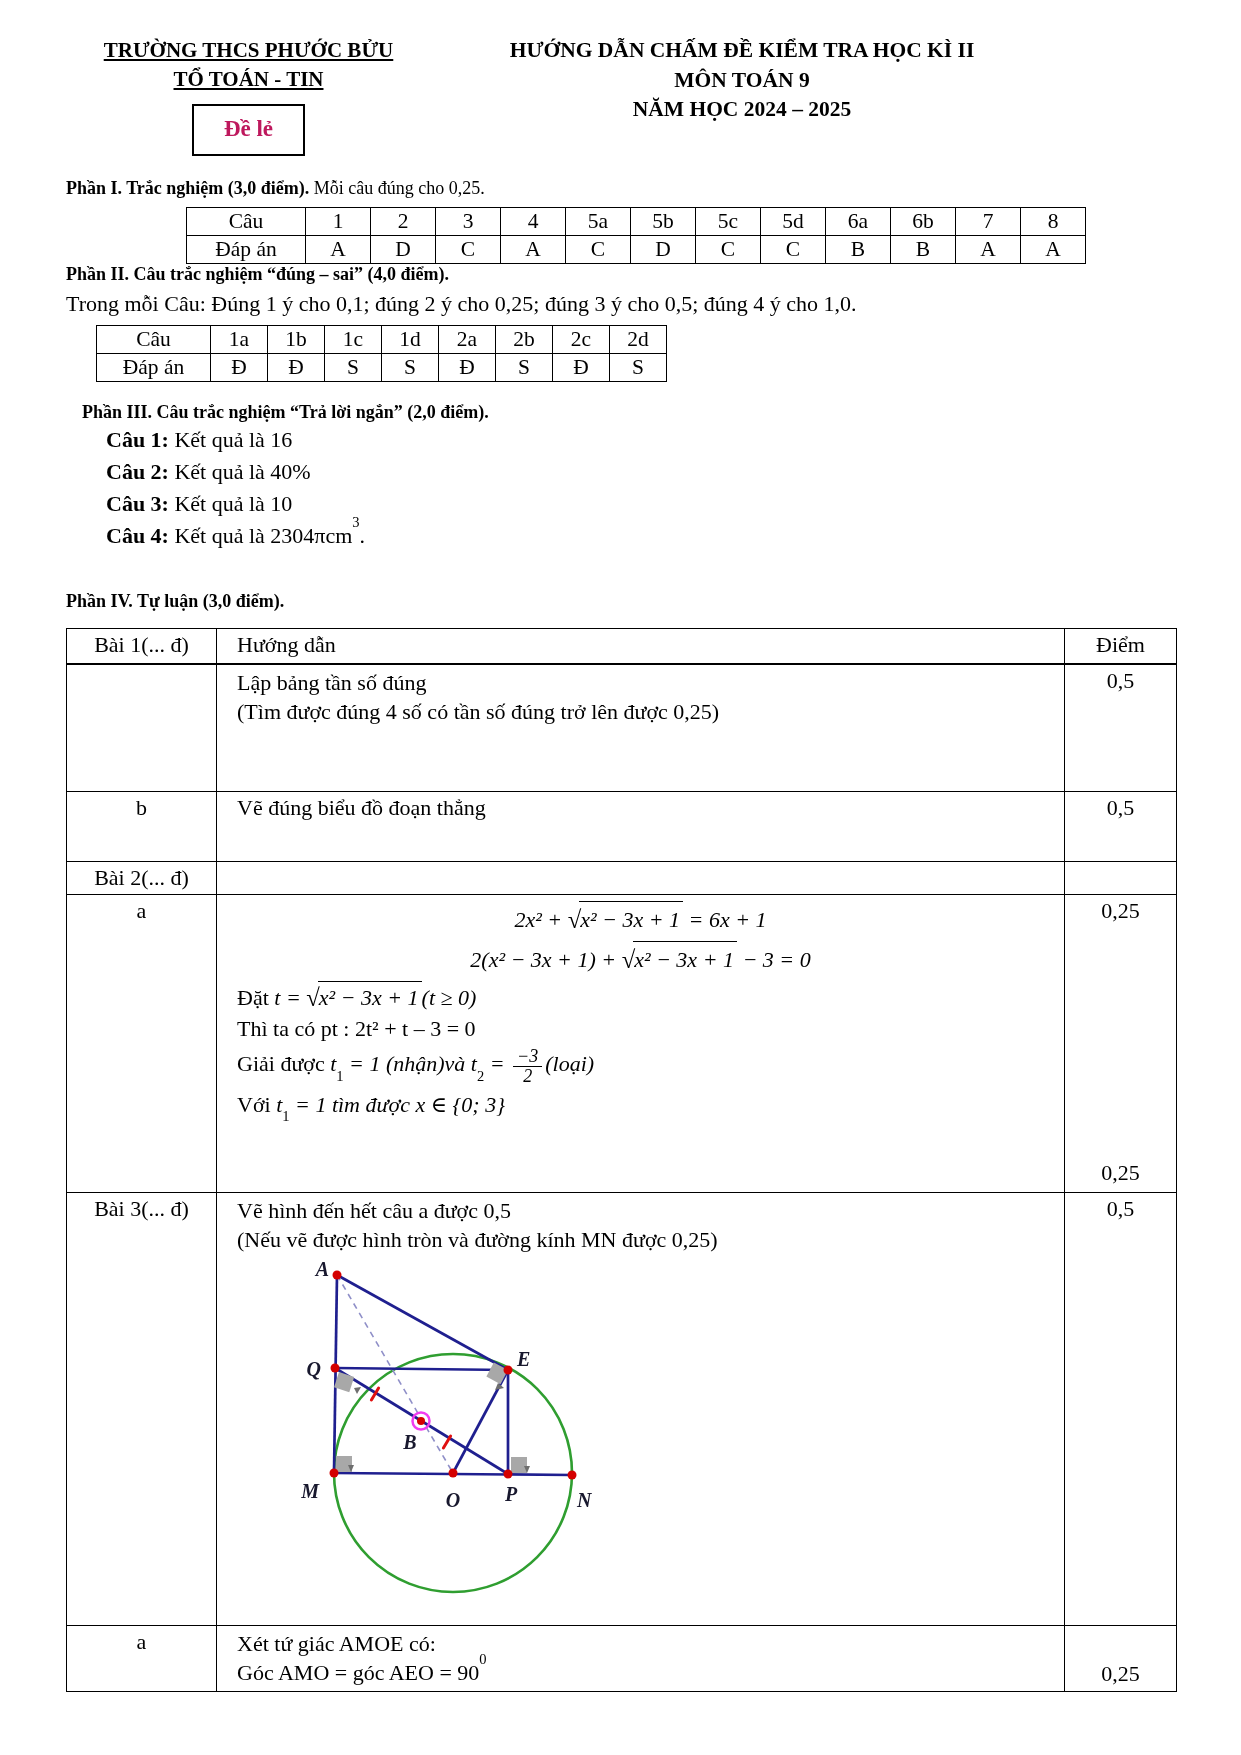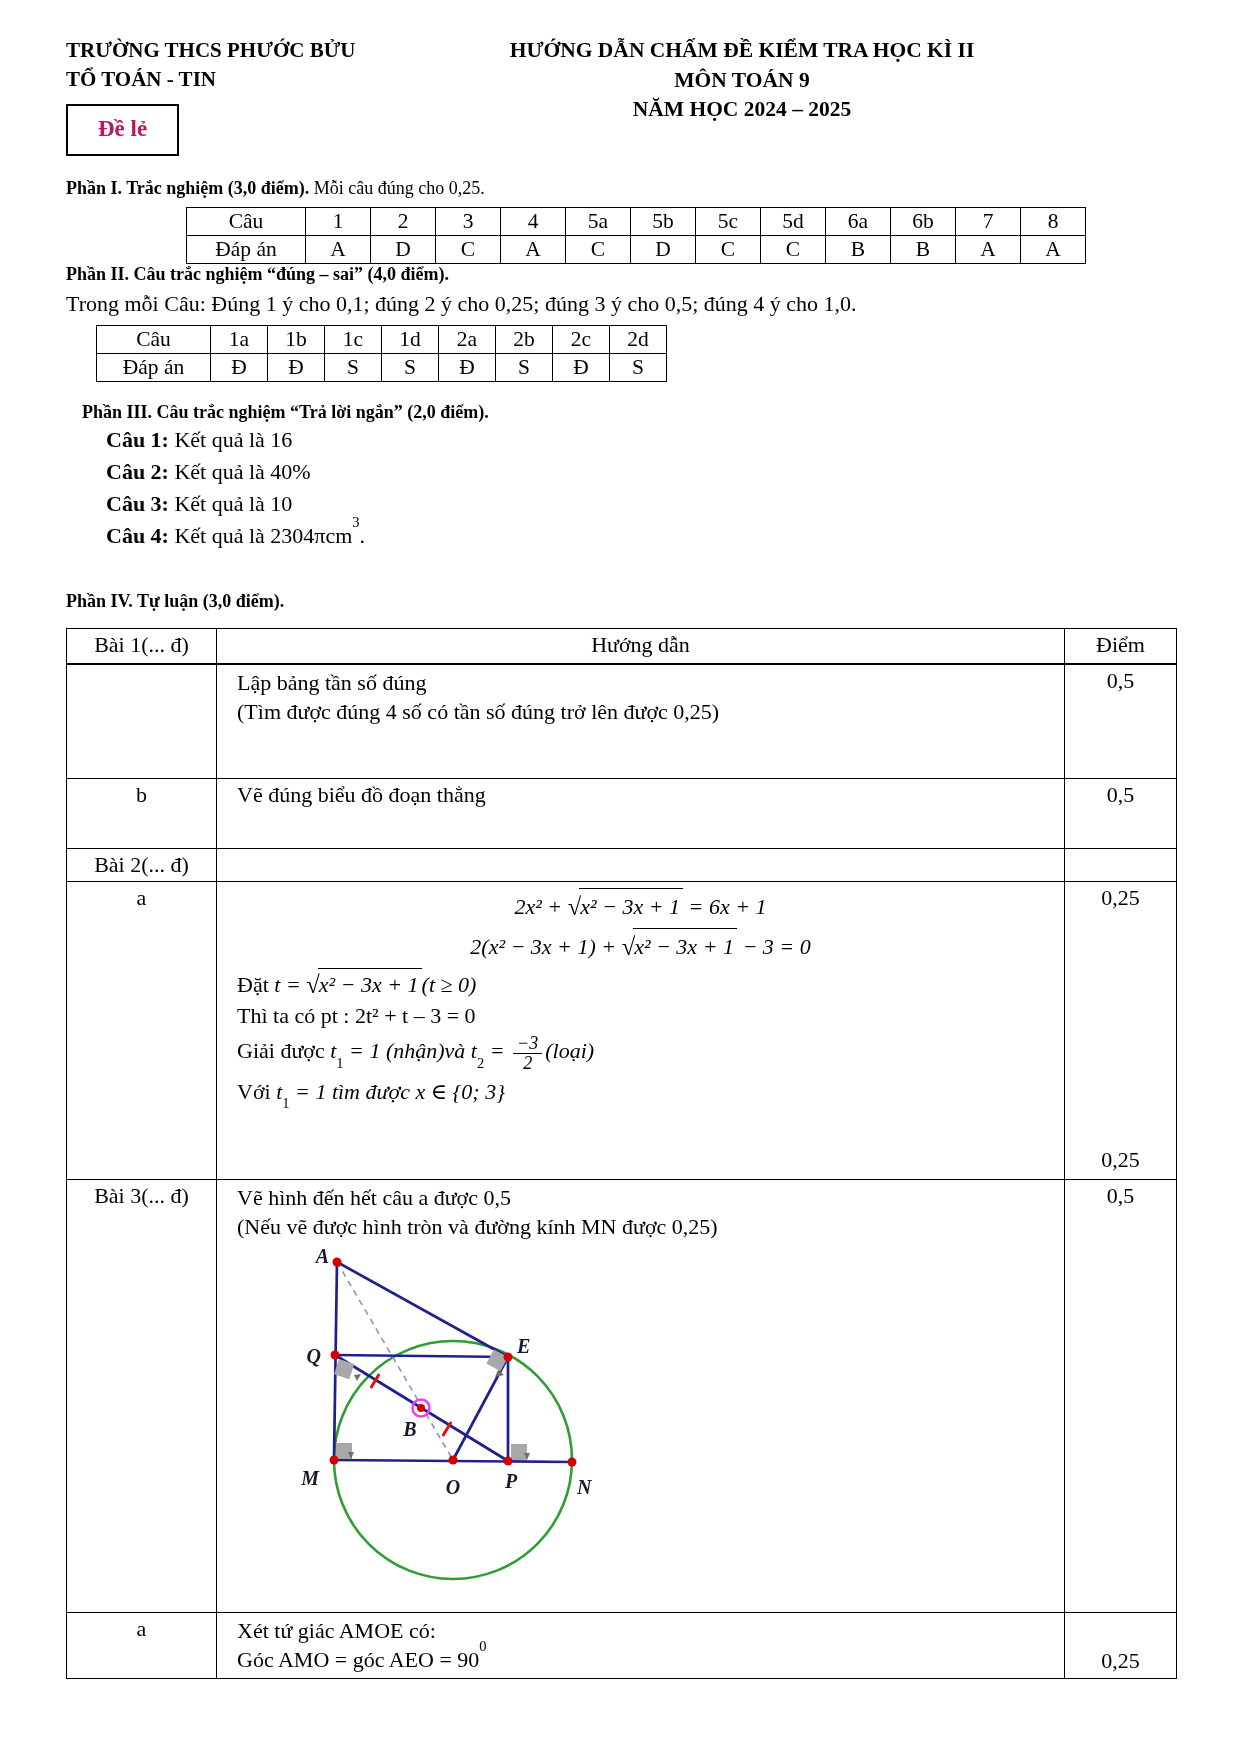--- a/index.html
+++ b/index.html
@@ -4,21 +4,21 @@
 <style>
   html,body {margin:0; padding:0;}
   body {width:1241px; height:1755px; background:#ffffff; color:#000;
         font-family:"Liberation Serif","DejaVu Serif",serif; font-size:22px; overflow:hidden;}
   .page {box-sizing:border-box; padding:36px 66px 0 66px;}
   .b {font-weight:bold;}
   .it {font-style:italic;}
 
   
   .header {display:flex; align-items:flex-start;}
-  .h-left {width:365px; text-align:left; font-weight:bold; font-size:21px; line-height:1.4;}
+  .h-left {width:365px; text-align:center; font-weight:bold; font-size:21px; line-height:1.4;text-decoration:underline;}
   .h-right {width:610px; margin-left:6px; text-align:center; font-weight:bold; font-size:21.5px; line-height:1.38;}
   .variant-box {display:inline-block; border:2px solid #000; padding:7px 30px 9px 30px; margin-top:9px;
                 font-size:23px; font-weight:bold; color:#be185d;}
 
   
   .sec-heading {font-weight:bold; font-size:18px;}
   .p1-heading {margin-top:22px;}
   .p2-heading {}
   .p3-heading {margin-top:20px;margin-left:16px;}
   .p4-heading {margin-top:40px;}
@@ -174,25 +174,25 @@
 
   <table class="main-table">
     <colgroup>
         <col style="width:150px">
         <col style="width:848px">
         <col style="width:112px">
       </colgroup>
     <tbody>
         <tr class="hdr">
       <td class="cell-bai">Bài 1(... đ)</td>
-      <td style="text-align:center">Hướng dẫn</td>
+      <td style="">Hướng dẫn</td>
       <td class="cell-diem">Điểm</td>
     </tr>
 
-    <tr style="height:115px">
+    <tr style="height:128px">
       <td class="cell-bai"></td>
       <td>
         <div class="mline">Lập bảng tần số đúng</div>
         <div class="mline">(Tìm được đúng 4  số có tần số đúng trở lên được 0,25)</div>
       </td>
       <td class="cell-diem">0,5</td>
     </tr>
 
     <tr style="height:70px">
       <td class="cell-bai">b</td>

